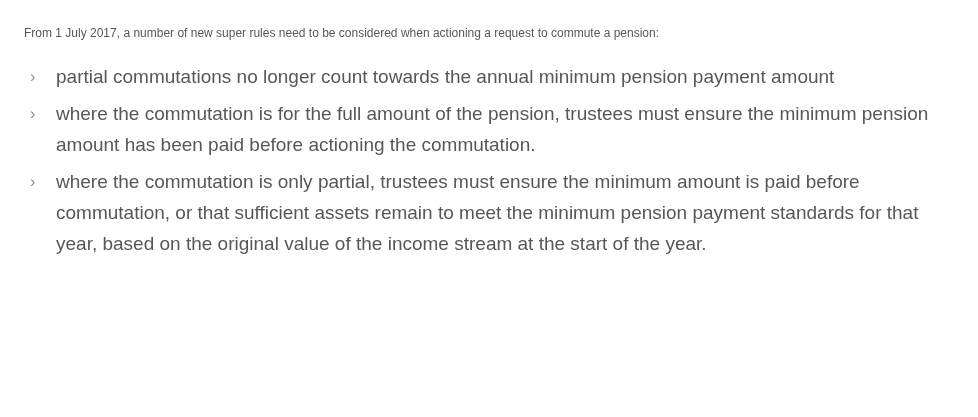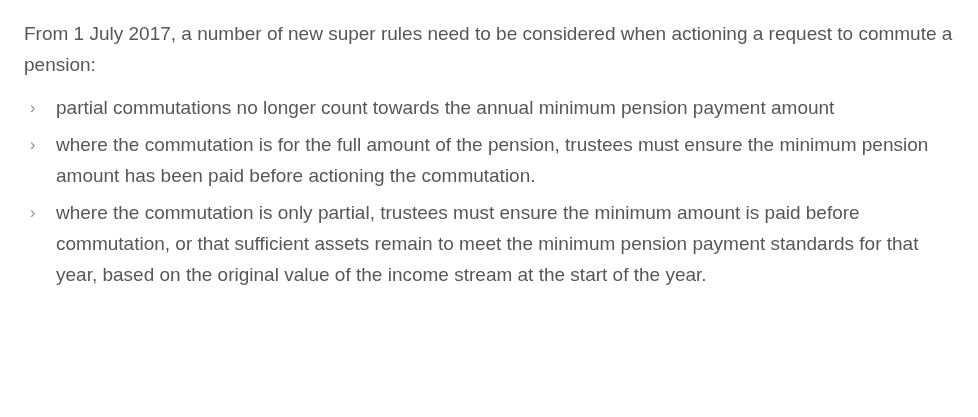--- a/index.html
+++ b/index.html
@@ -15,21 +15,21 @@
     -webkit-font-smoothing: antialiased;
   }
   .page {
     box-sizing: border-box;
     width: 978px;
     height: 417px;
     padding: 18px 24px 0 24px;
     overflow: hidden;
   }
   .intro {
-    font-size: 19px;
+    font-size: 12px;
     line-height: 31px;
     color: #55585a;
     max-width: 930px;
     margin: 0 0 12px 0;
     font-weight: 400;
   }
   .bullet-list {
     list-style: none;
     margin: 0;
     padding: 0;

